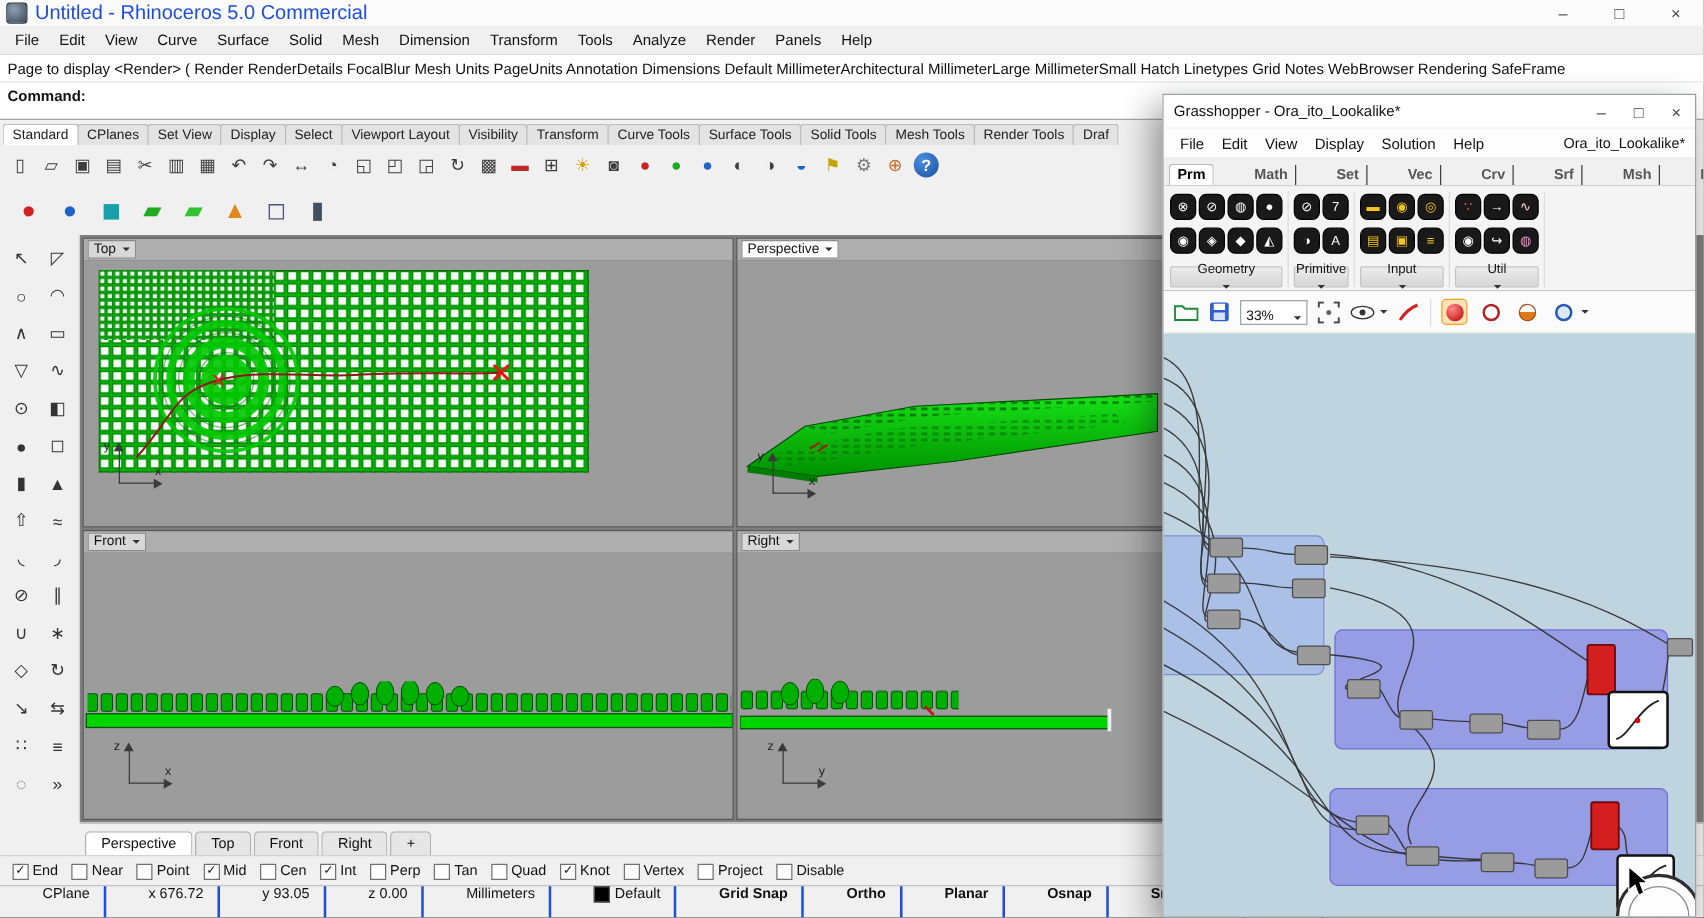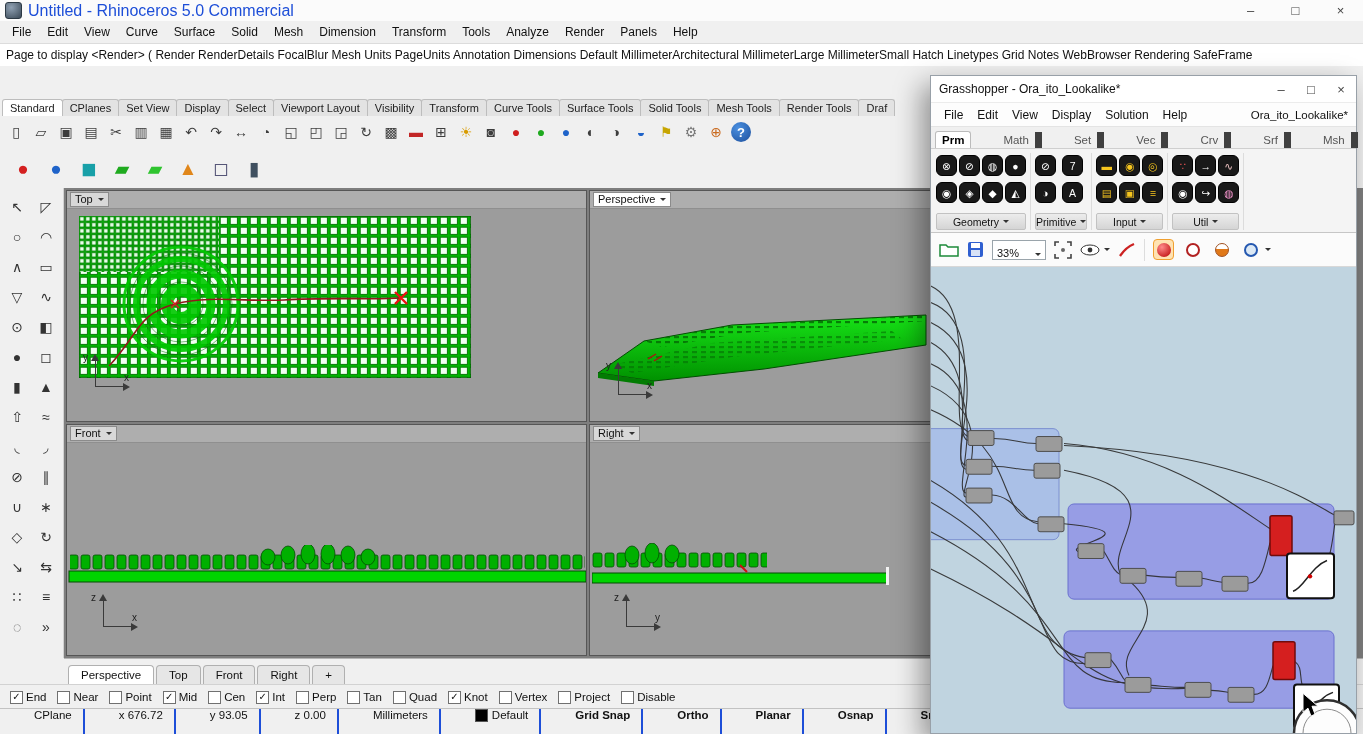--- a/index.html
+++ b/index.html
@@ -83,31 +83,31 @@
   .gh{left:930px;top:75px;width:427px;height:659px;background:#f5f5f5;border:1px solid #98a0a8;
       box-shadow:-8px 10px 26px rgba(0,0,0,.4);display:flex;flex-direction:column;box-sizing:border-box;}
   .gh-title{height:26px;background:#fff;display:flex;align-items:center;padding-left:8px;font-size:12px;
             border-bottom:1px solid #ececec;flex:none;}
   .gh-menu{height:23px;background:#fdfdfd;display:flex;align-items:center;padding:0 6px;font-size:12px;
            border-bottom:1px solid #e4e4e4;flex:none;}
   .gh-menu .menu-item{padding:2px 7px;}
   .gh-doc{margin-left:auto;font-size:11.5px;padding-right:2px;}
   .gh-tabs{height:21px;display:flex;align-items:flex-end;background:#f0f0f0;padding-left:4px;
            border-bottom:1px solid #cfcfcf;font-size:11.5px;flex:none;gap:26px;}
-  .gtab{padding:2px 6px;color:#555;border-right:7px solid #404040;}
+  .gtab{padding:2px 6px;color:#555;border-right:1px solid #404040;font-weight:bold;}
   .gtab.active{background:#fff;border:1px solid #bbb;border-bottom:none;border-radius:3px 3px 0 0;
                font-weight:bold;color:#000;}
   .gh-panels{height:84px;background:#f4f4f4;border-bottom:1px solid #c6c6c6;display:flex;gap:4px;
              padding:4px 2px 2px 5px;box-sizing:border-box;flex:none;}
   .pgroup{display:flex;flex-direction:column;border-right:1px solid #dcdcdc;padding-right:4px;}
   .picons{flex:1;display:grid;grid-auto-flow:column;grid-template-rows:repeat(2,25px);align-items:center;gap:2px;}
   .badge{width:21px;height:21px;border-radius:6px;background:#191919;color:#fff;display:flex;align-items:center;
          justify-content:center;font-size:10.5px;border:1px solid #000;box-sizing:border-box;}
   .plabel{height:15px;display:flex;align-items:center;justify-content:center;gap:4px;font-size:10.5px;
-          background:linear-gradient(#ececec,#d5d5d5);border:1px solid #c2c2c2;border-radius:2px;}
+          background:linear-gradient(#ececec,#d5d5d5);border:1px solid #c2c2c2;border-radius:2px;flex-direction:column;}
   .plabel .caret{border-width:3px;margin:3px 0 0 0;}
   .gh-toolbar{height:33px;background:#fbfbfb;display:flex;align-items:center;gap:8px;padding:0 8px;
               border-bottom:1px solid #d8d8d8;flex:none;}
   .combo{width:54px;height:20px;border:1px solid #9aa4ab;background:#fff;display:flex;align-items:flex-end;
          justify-content:space-between;padding:0 4px;font-size:11px;box-sizing:border-box;}
   .sepv{width:1px;height:22px;background:#ddd;}
   .pvw{width:21px;height:21px;border-radius:4px;display:flex;align-items:center;justify-content:center;box-sizing:border-box;}
   .pvw.sel{background:#ffe3b3;border:1px solid #f0a030;}
   .ball{width:14px;height:14px;border-radius:50%;box-sizing:border-box;}
   .b-red{background:radial-gradient(circle at 35% 30%,#ff8a8a,#b80000);}
@@ -145,20 +145,23 @@
       <span class="menu-item" data-name="menu-item">Dimension</span>
       <span class="menu-item" data-name="menu-item">Transform</span>
       <span class="menu-item" data-name="menu-item">Tools</span>
       <span class="menu-item" data-name="menu-item">Analyze</span>
       <span class="menu-item" data-name="menu-item">Render</span>
       <span class="menu-item" data-name="menu-item">Panels</span>
       <span class="menu-item" data-name="menu-item">Help</span>
     </div>
 
   <div class="abs r-history" data-name="command-history-line">Page to display &lt;Render&gt; ( Render RenderDetails FocalBlur Mesh Units PageUnits Annotation Dimensions Default MillimeterArchitectural MillimeterLarge MillimeterSmall Hatch Linetypes Grid Notes WebBrowser Rendering SafeFrame</div>
+  <div class="abs r-cmd" data-name="command-prompt">
+    <span data-name="command-prompt-label">Command:</span>
+  </div>
 
   <div class="abs r-tabstrip" data-name="toolbar-tab-strip">
 
   <span class="ttab active" data-name="toolbar-tab">Standard</span>
       <span class="ttab" data-name="toolbar-tab">CPlanes</span>
       <span class="ttab" data-name="toolbar-tab">Set View</span>
       <span class="ttab" data-name="toolbar-tab">Display</span>
       <span class="ttab" data-name="toolbar-tab">Select</span>
       <span class="ttab" data-name="toolbar-tab">Viewport Layout</span>
       <span class="ttab" data-name="toolbar-tab">Visibility</span>

